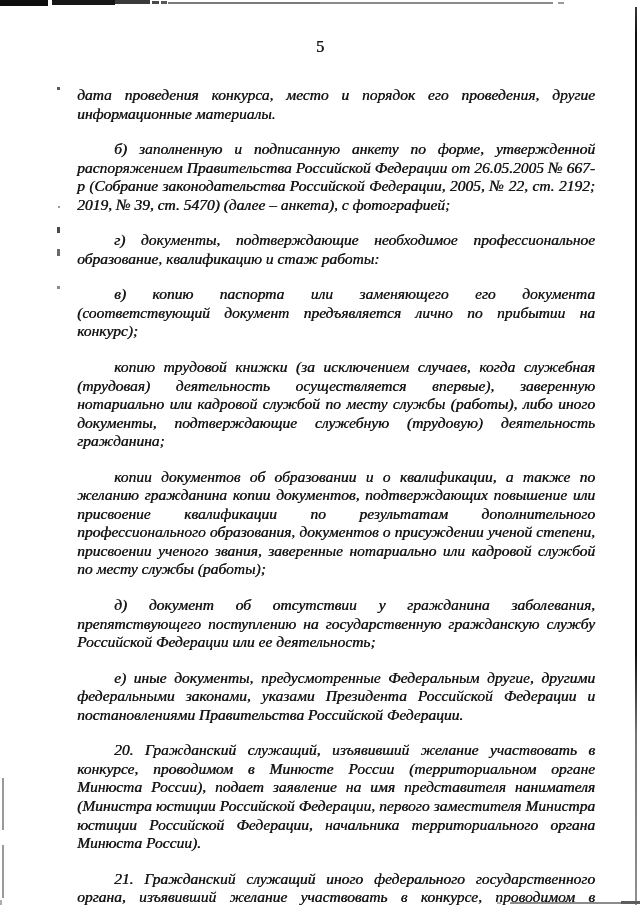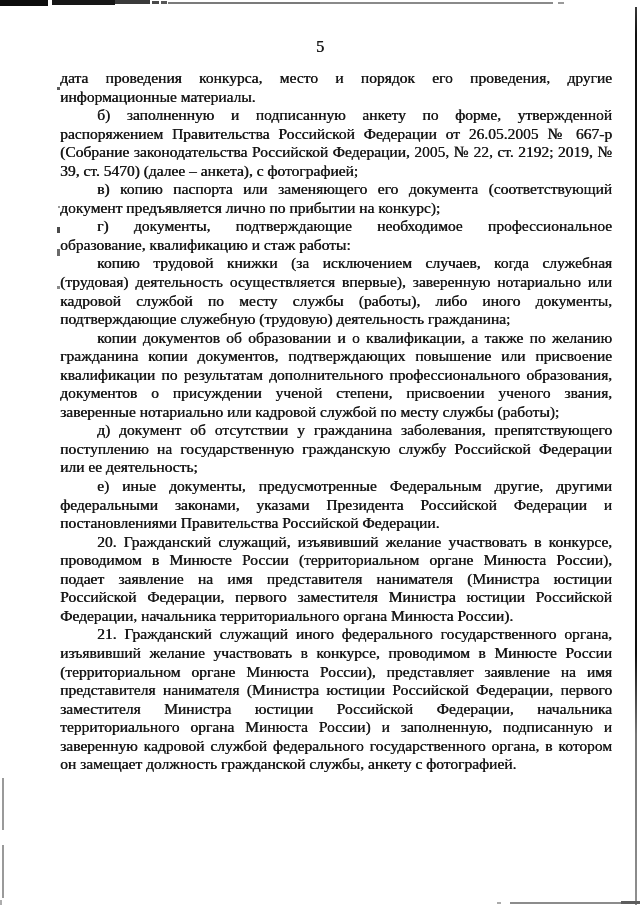--- a/index.html
+++ b/index.html
@@ -25,21 +25,21 @@
   }
   .doc-body {
     position: absolute;
     left: 60px; top: 69px; width: 552px;
     font-size: 15.5px;
     line-height: 18.55px;
     color: #191919;
     text-align: justify;
     text-shadow: 0.4px 0 0 currentColor;
   }
-  .doc-body p { margin: 0; padding: 0; text-indent: 37px; }
+  .doc-body p { margin: 17px; padding: 0; text-indent: 37px; font-style: italic; }
   .doc-body p.flush { text-indent: 0; }
   
   .artifact { position: absolute; }
   .top-seg1  { left: 0;    top: 0;   width: 48px;  height: 6px; background: #0d0d0d; }
   .top-seg2  { left: 52px; top: 0;   width: 63px;  height: 5px; background: #161616; }
   .top-seg3  { left: 115px;top: 0;   width: 35px;  height: 4px; background: #3a3a3a; }
   .top-dash1 { left: 152px;top: 1px; width: 7px;   height: 3px; background: #4a4a4a; }
   .top-dash2 { left: 161px;top: 1px; width: 6px;   height: 3px; background: #575757; }
   .top-seg4  { left: 168px;top: 2px; width: 152px; height: 2px; background: #7b7b7b; }
   .top-seg5  { left: 320px;top: 2px; width: 233px; height: 2px; background: #8a8a8a; }
@@ -85,22 +85,22 @@
   <div class="artifact speck2"></div>
   <div class="artifact speck3"></div>
   <div class="artifact speck4"></div>
   <div class="artifact speck5"></div>
 
   <div class="page-number">5</div>
 
   <div class="doc-body">
     <p class="flush">дата проведения конкурса, место и порядок его проведения, другие информационные материалы.</p>
     <p>б) заполненную и подписанную анкету по форме, утвержденной распоряжением Правительства Российской Федерации от 26.05.2005 № 667-р (Собрание законодательства Российской Федерации, 2005, № 22, ст. 2192; 2019, № 39, ст. 5470) (далее – анкета), с фотографией;</p>
+    <p>г) документы, подтверждающие необходимое профессиональное образование, квалификацию и стаж работы:</p>
     <p>в) копию паспорта или заменяющего его документа (соответствующий документ предъявляется лично по прибытии на конкурс);</p>
-    <p>г) документы, подтверждающие необходимое профессиональное образование, квалификацию и стаж работы:</p>
     <p>копию трудовой книжки (за исключением случаев, когда служебная (трудовая) деятельность осуществляется впервые), заверенную нотариально или кадровой службой по месту службы (работы), либо иного документы, подтверждающие служебную (трудовую) деятельность гражданина;</p>
     <p>копии документов об образовании и о квалификации, а также по желанию гражданина копии документов, подтверждающих повышение или присвоение квалификации по результатам дополнительного профессионального образования, документов о присуждении ученой степени, присвоении ученого звания, заверенные нотариально или кадровой службой по месту службы (работы);</p>
     <p>д) документ об отсутствии у гражданина заболевания, препятствующего поступлению на государственную гражданскую службу Российской Федерации или ее деятельность;</p>
     <p>е) иные документы, предусмотренные Федеральным другие, другими федеральными законами, указами Президента Российской Федерации и постановлениями Правительства Российской Федерации.</p>
     <p>20. Гражданский служащий, изъявивший желание участвовать в конкурсе, проводимом в Минюсте России (территориальном органе Минюста России), подает заявление на имя представителя нанимателя (Министра юстиции Российской Федерации, первого заместителя Министра юстиции Российской Федерации, начальника территориального органа Минюста России).</p>
     <p>21. Гражданский служащий иного федерального государственного органа, изъявивший желание участвовать в конкурсе, проводимом в Минюсте России (территориальном органе Минюста России), представляет заявление на имя представителя нанимателя (Министра юстиции Российской Федерации, первого заместителя Министра юстиции Российской Федерации, начальника территориального органа Минюста России) и заполненную, подписанную и заверенную кадровой службой федерального государственного органа, в котором он замещает должность гражданской службы, анкету с фотографией.</p>
   </div>
 
 </div>
 

